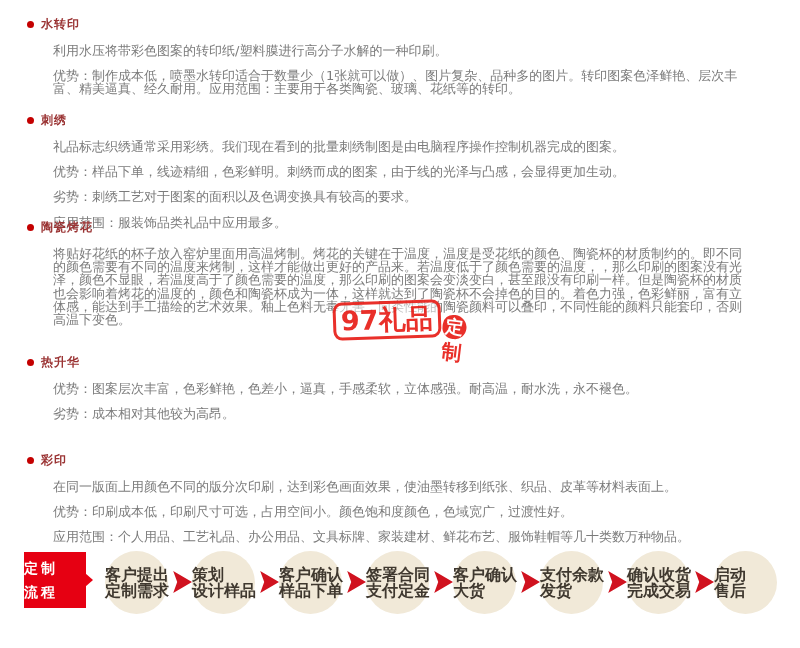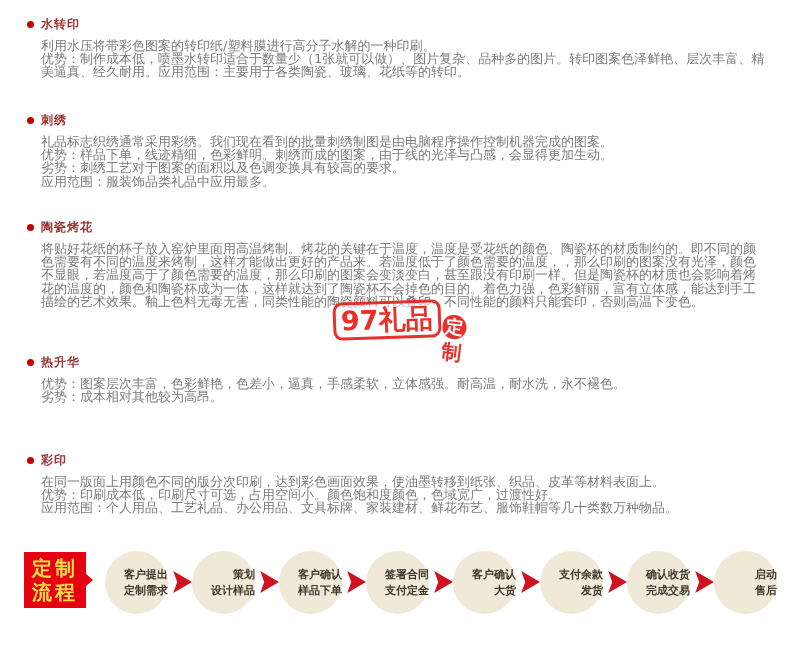--- a/index.html
+++ b/index.html
@@ -14,21 +14,21 @@
     line-height:16px;letter-spacing:1px;
   }
   .bullet{
     position:absolute;left:-14px;top:5px;width:7px;height:7px;
     border-radius:50%;background:#c40000;display:inline-block;
   }
   .sec-body{
     margin-top:7px;font-size:13px;line-height:13.2px;color:#7b7b7b;
     letter-spacing:0;
   }
-  .sec-body .line{margin:0;}
+  .sec-body .line{margin:12px;}
   
   .wm-badge{
     position:absolute;left:333px;top:301px;
     border:3px solid #e8251f;border-radius:9px;
     color:#e8251f;font-weight:bold;font-size:27px;line-height:30px;
     padding:1px 5px;transform:rotate(-2deg);opacity:.95;
     background:rgba(255,255,255,0.55);
   }
   .wm-seal{
     position:absolute;left:438px;top:315px;width:30px;
@@ -39,34 +39,34 @@
     display:block;width:24px;height:24px;margin:0 auto;
     background:#e8251f;color:#ffffff;font-size:18px;line-height:24px;
     border-radius:45% 55% 50% 50%;
   }
   .wm-seal .c2{
     display:block;color:#e8251f;font-size:20px;line-height:24px;margin-top:1px;
   }
   
   .flow-box{
     position:absolute;left:24px;top:552px;width:62px;height:56px;
-    background:#e60012;color:#fde047;text-align:center;
-    font-size:20px;font-weight:bold;line-height:24px;letter-spacing:3px;
+    background:#e60012;color:#ffffff;
+    font-size:14px;font-weight:bold;line-height:24px;letter-spacing:3px;
     padding-top:4px;box-sizing:border-box;
   }
   .flow-box::after{
     content:"";position:absolute;right:-7px;top:50%;margin-top:-7px;
     border-top:7px solid transparent;border-bottom:7px solid transparent;
     border-left:8px solid #e60012;
   }
   .flow-step{
     position:absolute;top:551px;width:63px;height:63px;border-radius:50%;
     background:#f1e9d8;display:flex;flex-direction:column;
-    align-items:flex-end;justify-content:center;
-    font-size:11px;font-weight:bold;color:#3f382f;line-height:16px;
+    align-items:flex-start;justify-content:center;
+    font-size:16px;font-weight:bold;color:#3f382f;line-height:16px;
     text-align:center;white-space:nowrap;
   }
   .s0{left:105px}.s1{left:192px}.s2{left:279px}.s3{left:366px}
   .s4{left:453px}.s5{left:540px}.s6{left:627px}.s7{left:714px}
   .flow-arrow{
     position:absolute;top:571px;width:20px;height:22px;background:#d0121f;
     clip-path:polygon(6% 0, 100% 50%, 6% 100%, 26% 50%);
   }
   .a0{left:172px}.a1{left:259px}.a2{left:346px}.a3{left:433px}
   .a4{left:520px}.a5{left:607px}.a6{left:694px}

